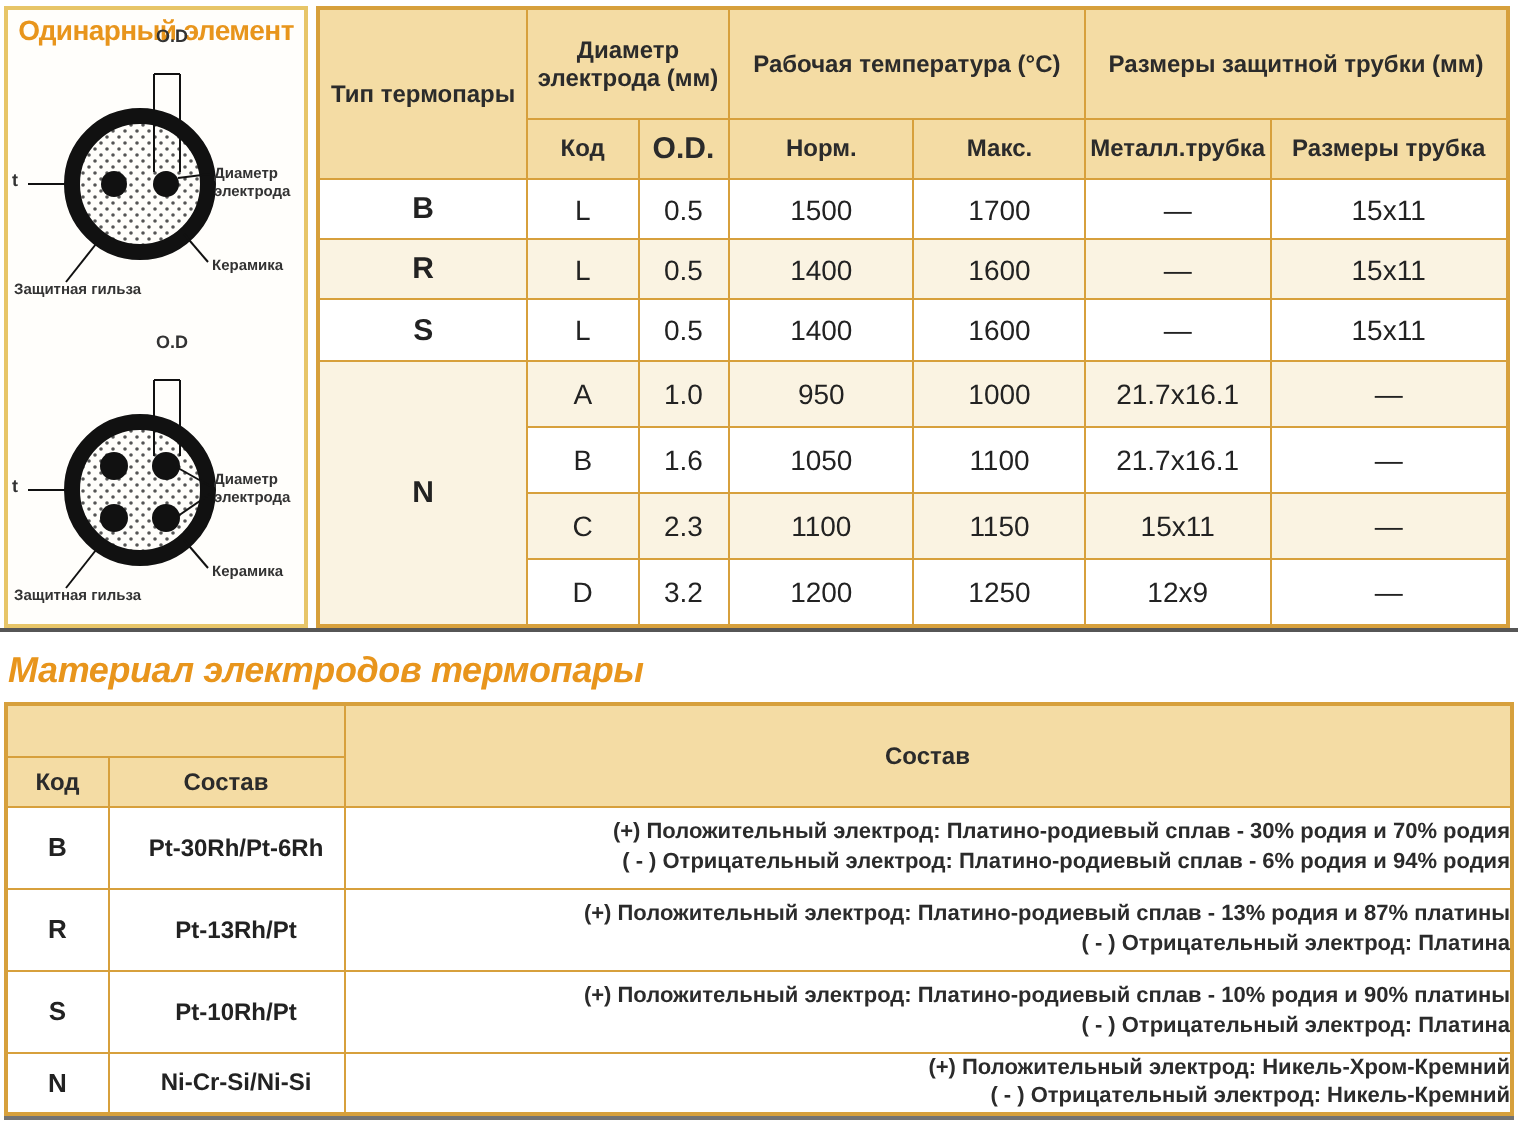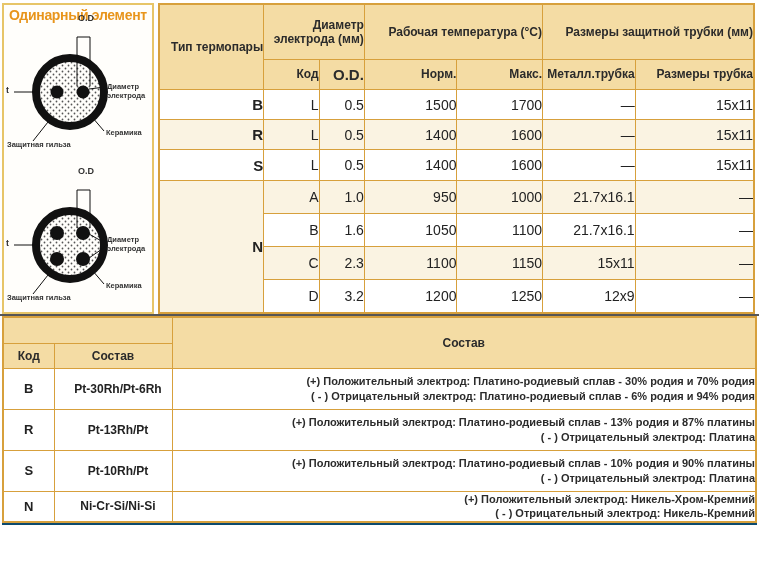--- a/index.html
+++ b/index.html
@@ -16,33 +16,33 @@
   .dsvg{position:absolute;left:0;top:20px;}
   .dlabel{position:absolute;font-size:7.5px;font-weight:bold;color:#333;line-height:1.15;}
   .lbl-od{left:74px;top:8px;font-size:9px;}
   .lbl-t{left:2px;top:80px;font-size:9px;}
   .lbl-el{left:103px;top:78px;width:45px;}
   .lbl-cer{left:102px;top:124px;}
   .lbl-sh{left:3px;top:136px;}
   
   table{border-collapse:collapse;table-layout:fixed;}
   .spec{width:597px;height:311px;border:2px solid #d7a03c;}
-  .spec th,.spec td{border:1px solid #d7a03c;text-align:right;vertical-align:middle;
+  .spec th,.spec td{border:1px solid #d7a03c;text-align:center;vertical-align:middle;
                     padding:0;overflow:hidden;}
   .spec th{background:#f4dca4;font-size:12px;font-weight:bold;color:#2b2b2b;}
   .spec th.od{font-size:15px;}
   .spec td{font-size:14px;background:#fff;}
   .spec tr.cream td{background:#faf3e2;}
   .spec td.type{font-weight:bold;font-size:15px;background:#fff;}
   .h1{height:55px;} .h2{height:30px;}
   .r30{height:30px;} .r34{height:33px;}
   
   .section-title{margin:9px 0 5px 4px;font-size:18px;font-weight:bold;font-style:italic;
                  color:#e8951c;letter-spacing:-0.2px;}
-  .mat-wrap{margin:0 2px;border-bottom:2px solid #0c4a6e;}
+  .mat-wrap{margin:0 2px;border-bottom:2px solid #737373;}
   .mat{width:755px;border:2px solid #d7a03c;}
   .mat th,.mat td{border:1px solid #d7a03c;padding:0;vertical-align:middle;}
   .mat th{background:#f4dca4;font-size:12px;font-weight:bold;text-align:center;color:#2b2b2b;}
   .mat .hr1{height:26px;} .mat .hr2{height:25px;}
   .mat td{background:#fff;}
   .mat td.code{width:51px;text-align:center;font-weight:bold;font-size:13px;}
   .mat td.comp{width:118px;text-align:center;padding-left:10px;font-weight:bold;font-size:12px;}
   .mat td.detail{text-align:right;padding-left:9px;font-size:11px;font-weight:bold;
                  color:#2b2b2b;line-height:1.35;}
   .rb{height:41px;} .rn{height:30px;}
@@ -194,20 +194,21 @@
           <td>1200</td>
           <td>1250</td>
           <td>12x9</td>
           <td>—</td>
         </tr>
       </tbody>
         </table>
     </div>
   </div>
 
+  <div class="section-title">Материал электродов термопары</div>
 
   <div class="mat-wrap">
     <table class="mat">
       <colgroup>
         <col style="width:51px">
           <col style="width:118px">
           <col>
       </colgroup>
       <tbody>
           <tr class="hr1">

